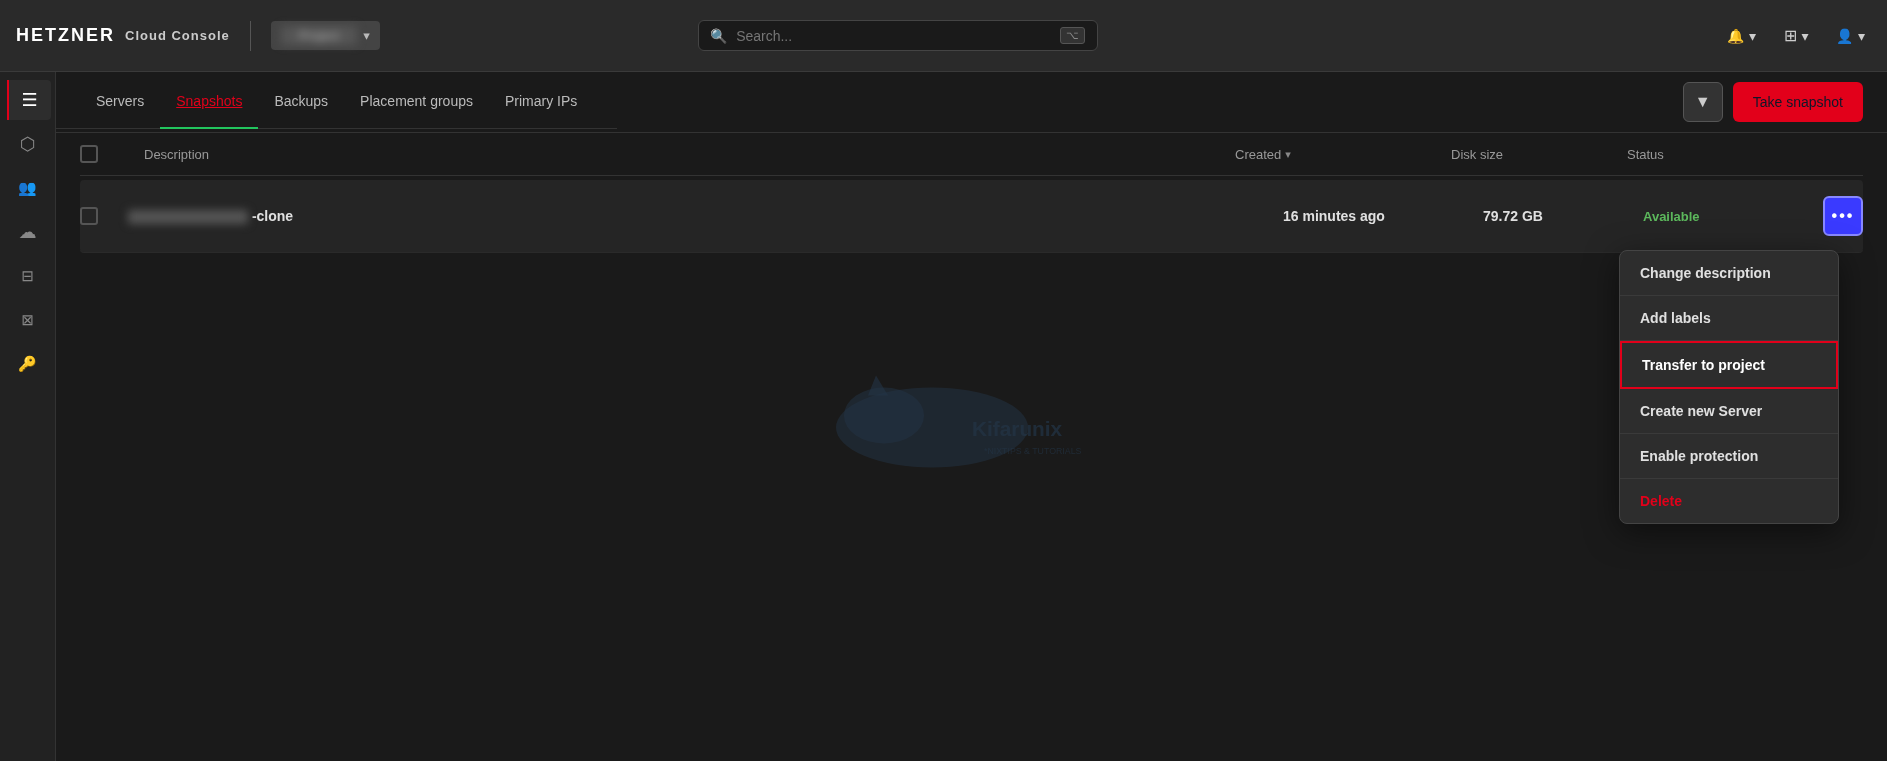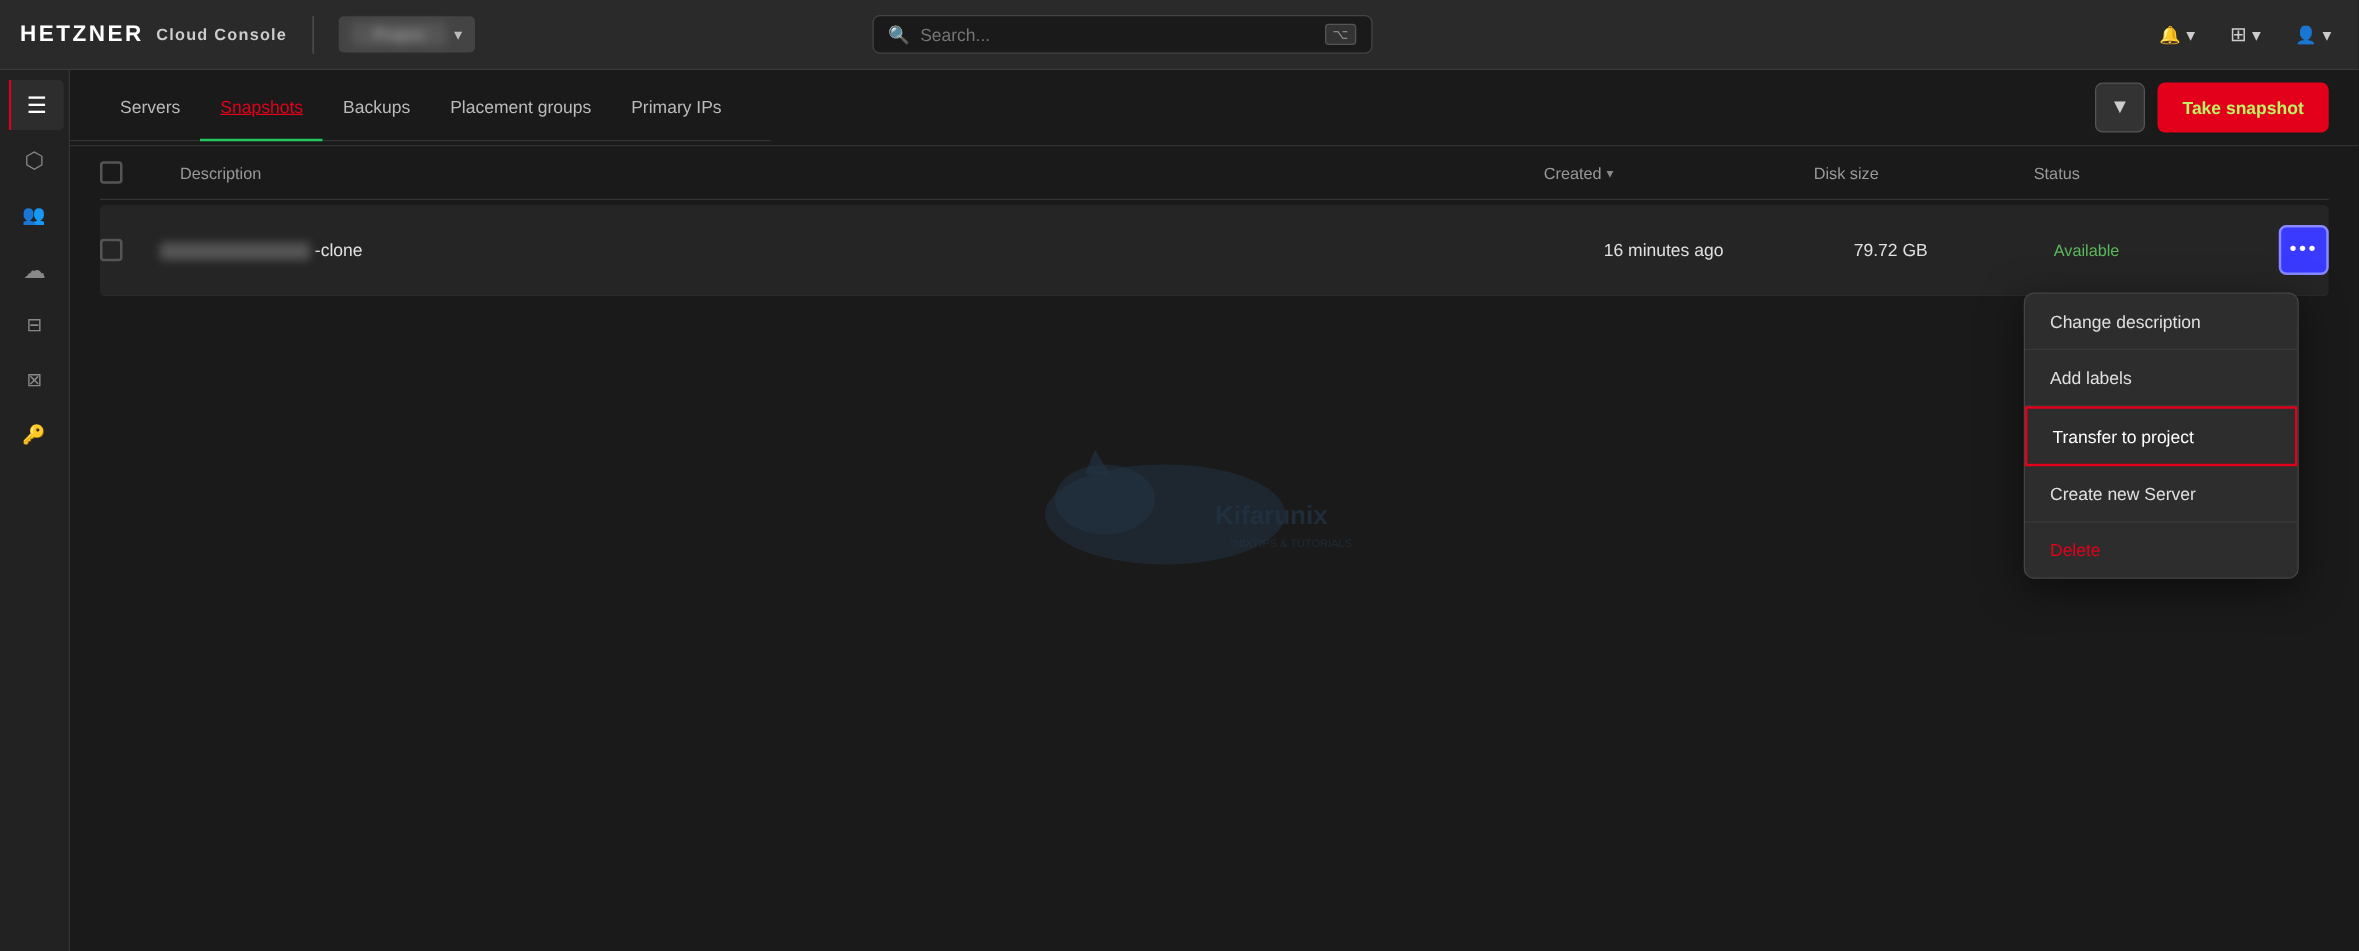--- a/index.html
+++ b/index.html
@@ -9,21 +9,21 @@
       font-family: -apple-system, BlinkMacSystemFont, 'Segoe UI', sans-serif;
       font-size: 14px;
       min-height: 761px;
       width: 1887px;
       overflow: hidden;
     }
 
     
     .topnav {
       background: #2a2a2a;
-      height: 56px;
+      height: 72px;
       display: flex;
       align-items: center;
       padding: 0 16px;
       border-bottom: 1px solid #3a3a3a;
       gap: 12px;
     }
     .brand {
       display: flex;
       align-items: center;
       gap: 10px;
@@ -197,20 +197,21 @@
 
     .table-row {
       display: flex;
       align-items: center;
       padding: 16px 0;
       border-bottom: 1px solid #2a2a2a;
       background: #252525;
       border-radius: 4px;
       margin-top: 4px;
       position: relative;
+      font-weight: bold;
     }
 
     .desc-text {
       color: #e0e0e0;
       font-size: 14px;
     }
     .desc-blur {
       background: #555;
       border-radius: 3px;
       display: inline-block;
@@ -227,26 +228,26 @@
       height: 40px;
       display: flex;
       align-items: center;
       justify-content: center;
       cursor: pointer;
       color: #ccc;
       font-size: 16px;
     }
     .take-snapshot-btn {
       background: #e2001a;
-      color: #bef264;
+      color: #0f172a;
       border: none;
       border-radius: 6px;
       padding: 10px 20px;
       font-size: 14px;
-      font-weight: 700;
+      font-weight: 400;
       cursor: pointer;
     }
 
     .tabs-and-actions {
       display: flex;
       align-items: center;
       justify-content: space-between;
       border-bottom: 1px solid #333;
       padding: 0 24px 0 0;
       background: #1a1a1a;
@@ -446,20 +447,21 @@
           <div class="dots-btn">
             <span style="letter-spacing:2px;font-size:16px">•••</span>
           </div>
         </div>
 
         <div class="dropdown-menu">
           <div class="dropdown-item">Change description</div>
           <div class="dropdown-item">Add labels</div>
           <div class="dropdown-item highlighted">Transfer to project</div>
           <div class="dropdown-item">Create new Server</div>
+          <div class="dropdown-item">Enable protection</div>
           <div class="dropdown-item danger">Delete</div>
         </div>
       </div>
     </div>
 
     <div class="watermark">
       <svg viewBox="0 0 500 140" xmlns="http://www.w3.org/2000/svg">
 
         <ellipse cx="200" cy="75" rx="120" ry="50" fill="#336699" opacity="0.5"></ellipse>
         <ellipse cx="140" cy="60" rx="50" ry="35" fill="#336699" opacity="0.5"></ellipse>

